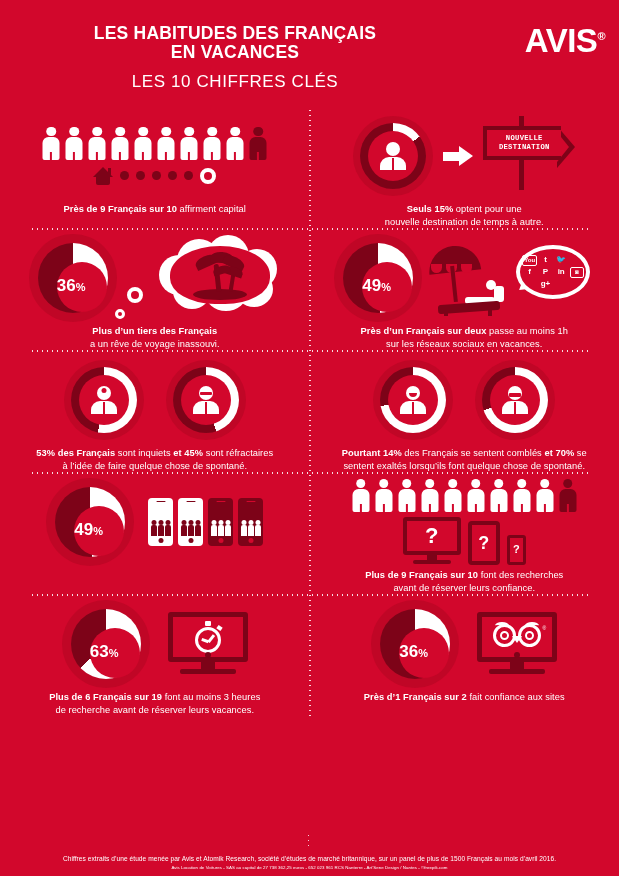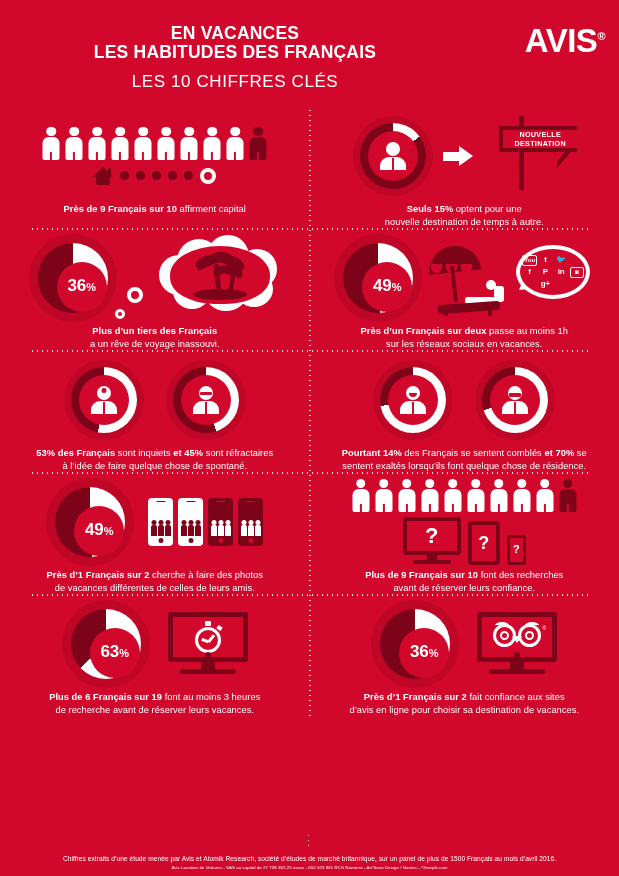--- a/index.html
+++ b/index.html
@@ -110,21 +110,21 @@
     position:absolute; left:0; top:0; width:88px; height:88px;
     border-radius:50%; background:#c00626;
   }
   .donut {
     position:absolute; left:9px; top:9px; width:70px; height:70px;
     border-radius:50%;
   }
   .donut-hole {
     position:absolute; left:19px; top:19px; width:50px; height:50px;
     border-radius:50%; background:#d2072c;
-    display:flex; align-items:center; justify-content:center;
+    display:flex; align-items:center; justify-content:flex-start;
   }
   .donut-val {
     font-size:17px; font-weight:bold; color:#fff; line-height:17px;
   }
   .donut-val .pc { font-size:11px; }
 
   
   .pdonut-wrap { position:relative; width:80px; height:80px; }
   .pdonut-halo {
     position:absolute; left:0; top:0; width:80px; height:80px;
@@ -199,24 +199,24 @@
   .sign-group { display:flex; align-items:center; gap:10px; }
   .arrow-r { position:relative; width:30px; height:20px; }
   .arrow-r .shaft { position:absolute; left:0; top:6px; width:17px; height:9px; background:#fff; }
   .arrow-r .head {
     position:absolute; right:0; top:0; width:0; height:0;
     border-top:10px solid transparent; border-bottom:10px solid transparent;
     border-left:14px solid #fff;
   }
   .signpost { position:relative; width:92px; height:80px; }
   .sign-board {
-    position:absolute; left:16px; top:10px; width:78px; height:26px;
+    position:absolute; left:0; top:10px; width:78px; height:34px;
     background:#d2072c; border:4px solid #7d0318;
     border-right:none;
-    display:flex; flex-direction:column; align-items:center; justify-content:center;
+    display:flex; flex-direction:column; align-items:center; justify-content:center;font-family:Liberation Mono, monospace;
   }
   .sign-point {
     position:absolute; left:74px; top:10px; width:0; height:0;
     border-top:21px solid transparent; border-bottom:21px solid transparent;
     border-left:18px solid #7d0318;
   }
   .sign-point-in {
     position:absolute; left:74px; top:16px; width:0; height:0;
     border-top:15px solid transparent; border-bottom:15px solid transparent;
     border-left:12px solid #d2072c;
@@ -324,22 +324,22 @@
   .footer-l2 { font-size:4.4px; line-height:7px; margin-top:1.5px; letter-spacing:.05px; }
 </style>
 </head>
 <body>
 
 <div class="page">
 
   <div class="header">
     <div class="titles">
       <div class="title-main">
+        <div>LES HABITUDES DES FRANÇAIS</div>
         <div>EN VACANCES</div>
-        <div>LES HABITUDES DES FRANÇAIS</div>
       </div>
       <div class="title-sub">LES 10 CHIFFRES CLÉS</div>
     </div>
     <div class="avis-logo">
       <span>AVIS</span><span class="reg">®</span>
     </div>
   </div>
 
   <div class="grid">
     <div class="vsep"></div>
@@ -626,21 +626,21 @@
                       <div class="a-body"></div>
                       <div class="a-notch"></div>
                   </div>
                 </div>
               </div>
             </div>
           </div>
         </div>
         <div class="caption">
           <b>Pourtant 14%</b><span> des Français se sentent comblés </span><b>et 70%</b><span> se</span><br>
-          <span>sentent exaltés lorsqu’ils font quelque chose de résidence.</span>
+          <span>sentent exaltés lorsqu’ils font quelque chose de spontané.</span>
         </div>
       </div>
     </div>
 
     <div class="hsep-wrap">
         <div class="hsep"></div>
       </div>
 
     <div class="row">
       <div class="cell">
@@ -730,24 +730,20 @@
                       <div class="mini-fig mini-white">
                         <div class="mh"></div>
                         <div class="mb"></div>
                       </div>
                     </div>
                   </div>
                   <div class="hbtn"></div>
                 </div>
             </div>
           </div>
-        </div>
-        <div class="caption">
-          <b>Près d’1 Français sur 2</b><span> cherche à faire des photos</span><br>
-          <span>de vacances différentes de celles de leurs amis.</span>
         </div>
       </div>
 
       <div class="cell">
         <div class="art">
           <div style="display:flex;flex-direction:column;align-items:center;gap:4px;">
             <div class="people">
               <div class="person-fig pw">
                   <div class="head"></div>
                   <div class="body"></div>
@@ -888,21 +884,20 @@
                 </div>
               </div>
               <div class="m-dot"></div>
                 <div class="m-neck"></div>
                 <div class="m-base"></div>
             </div>
           </div>
         </div>
         <div class="caption">
           <b>Près d’1 Français sur 2</b><span> fait confiance aux sites</span><br>
-          <span>d’avis en ligne pour choisir sa destination de vacances.</span>
         </div>
       </div>
     </div>
   </div>
 
   <div class="footer">
     <div class="footer-dots"></div>
     <div class="footer-l1">Chiffres extraits d’une étude menée par Avis et Atomik Research, société d’études de marché britannique, sur un panel de plus de 1500 Français au mois d’avril 2016.</div>
     <div class="footer-l2">Avis Location de Voitures - SAS au capital de 27 738 362,25 euros - 652 023 961 RCS Nanterre - Art’Sene Design / Nantes - ©freepik.com</div>
   </div>

